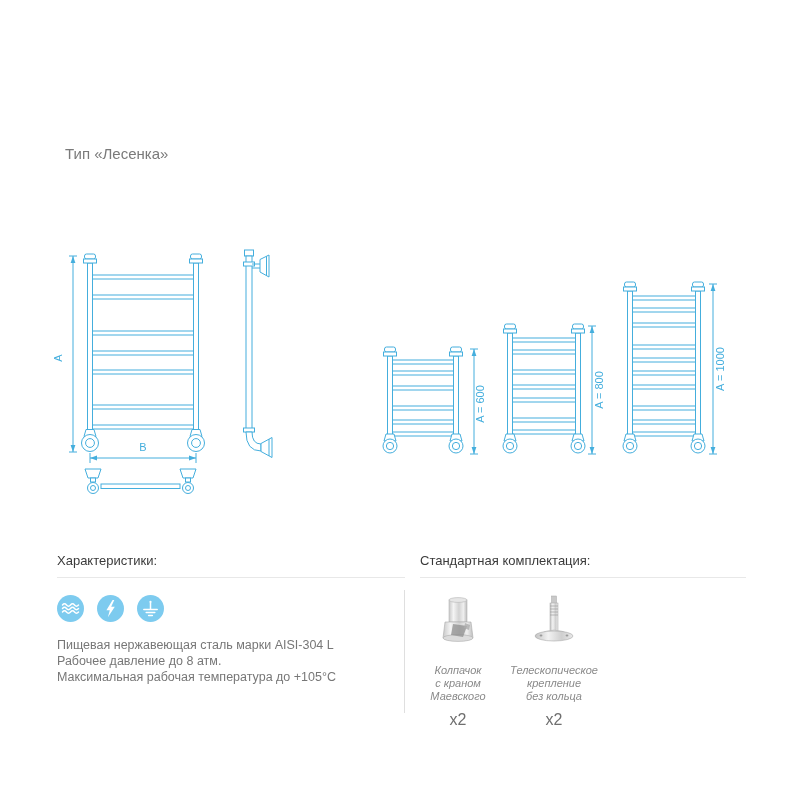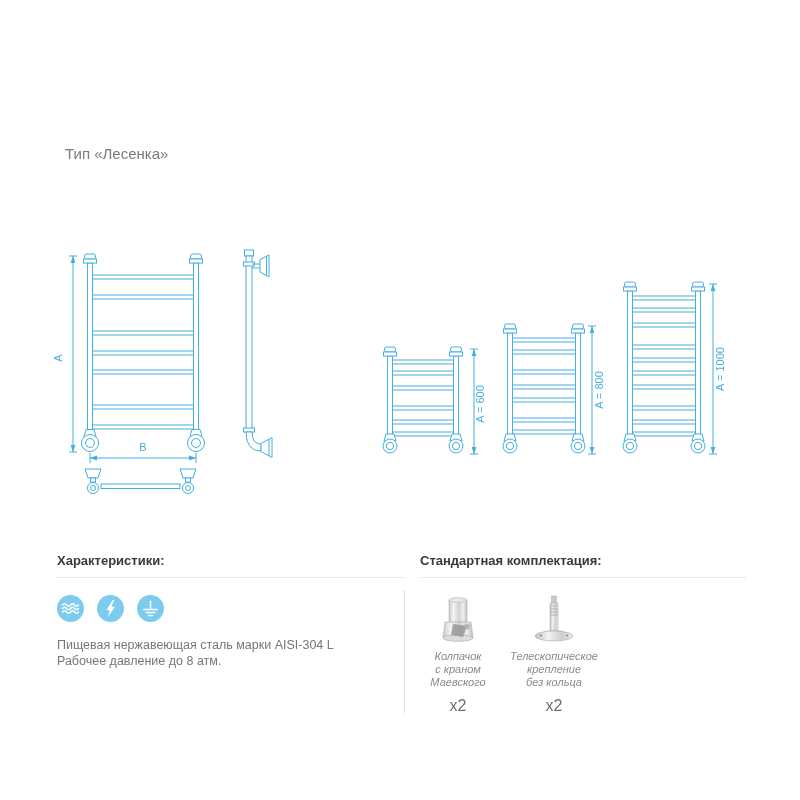--- a/index.html
+++ b/index.html
@@ -5,32 +5,32 @@
   html,body{margin:0;padding:0;background:#fff;}
   #page{position:relative;width:800px;height:800px;background:#fff;overflow:hidden;
         font-family:"Liberation Sans",sans-serif;}
   .title{position:absolute;left:57px;top:80px;font-family:"Liberation Serif",serif;
          font-size:37px;color:#696969;letter-spacing:.5px;}
   .subtitle{position:absolute;left:65px;top:145px;font-size:15px;color:#7a7a7a;}
   #drawing{position:absolute;left:0;top:0;width:800px;height:800px;}
   .dimtext{fill:#44aedd;font-family:"Liberation Sans",sans-serif;font-size:11px;}
   
   .section{position:absolute;top:553px;}
-  .sec-header{font-size:13px;font-weight:bold;color:#3a3a3a;}
+  .sec-header{font-size:13px;font-weight:normal;color:#3a3a3a;}
   .sec-divider{margin-top:9px;border-top:1px solid #e8e8e8;height:0;}
   #char-section{left:57px;width:348px;}
   #equip-section{left:420px;width:326px;}
   .icons-row{margin-top:17px;display:flex;gap:13px;}
   .feature-icon{width:27px;height:27px;}
   .char-lines{margin-top:16px;font-size:12.5px;color:#777;line-height:15.8px;}
   .v-divider{position:absolute;left:404px;top:590px;width:1px;height:123px;background:#dfdfdf;}
   .items-row{margin-top:14px;margin-left:-10px;display:flex;}
   .equip-item{width:96px;text-align:center;}
   .item-photo{height:54px;display:flex;align-items:flex-end;justify-content:center;}
-  .item-label{margin-top:4px;font-size:11px;font-style:italic;color:#8a8a8a;line-height:13px;}
+  .item-label{margin-top:18px;font-size:11px;font-style:italic;color:#8a8a8a;line-height:13px;}
   .item-qty{margin-top:8px;font-size:16px;color:#6f6f6f;}
 </style>
 </head>
 <body>
 
 <div id="page">
 
   <div class="subtitle">Тип «Лесенка»</div>
 
   <svg id="drawing" viewBox="0 0 800 800" xmlns="http://www.w3.org/2000/svg">
@@ -199,20 +199,21 @@
           <line x1="13.5" y1="7.5" x2="13.5" y2="14"></line>
           <line x1="6.8" y1="14.5" x2="20.2" y2="14.5"></line>
           <line x1="9.2" y1="17.5" x2="17.8" y2="17.5"></line>
           <line x1="11.6" y1="20.5" x2="15.4" y2="20.5"></line>
         </g>
       </svg>
     </div>
     <div class="char-lines">
       <div>Пищевая нержавеющая сталь марки AISI-304 L</div>
       <div>Рабочее давление до 8 атм.</div>
+      <div>Максимальная рабочая температура до +105°C</div>
     </div>
   </div>
 
   <div class="v-divider"></div>
 
   <div id="equip-section" class="section">
     <div class="sec-header">Стандартная комплектация:</div>
     <div class="sec-divider"></div>
     <div class="items-row">
 

